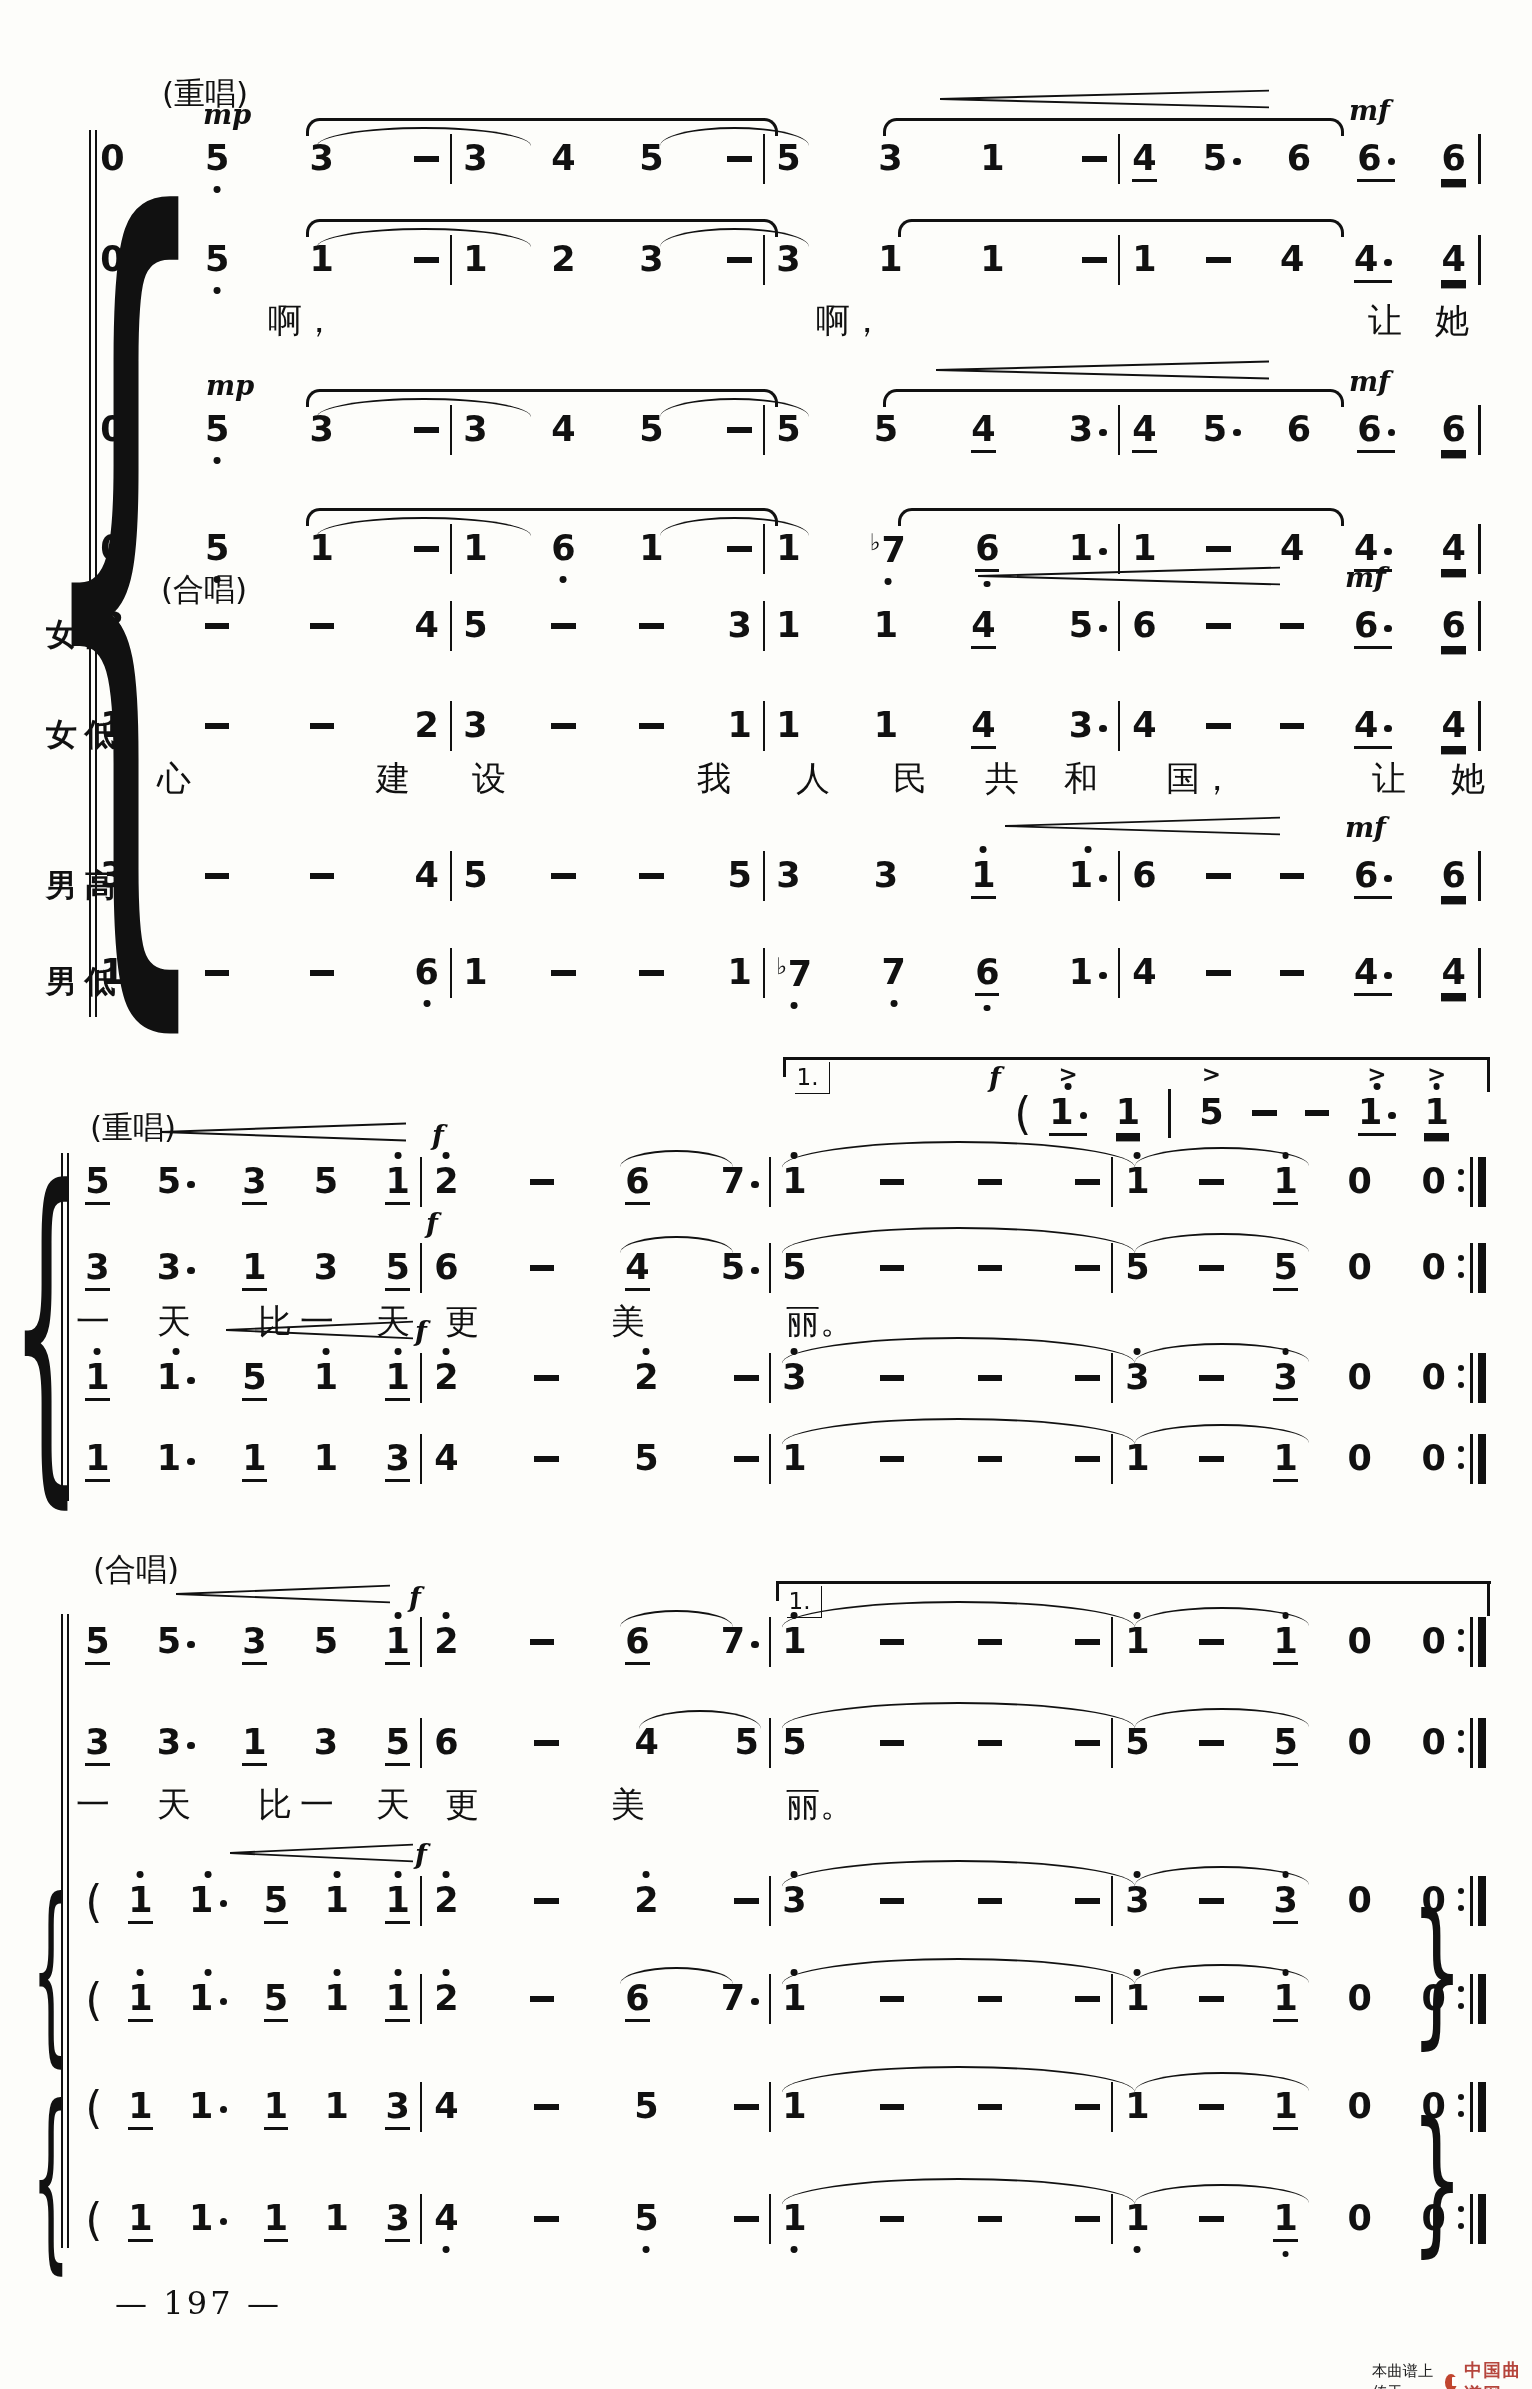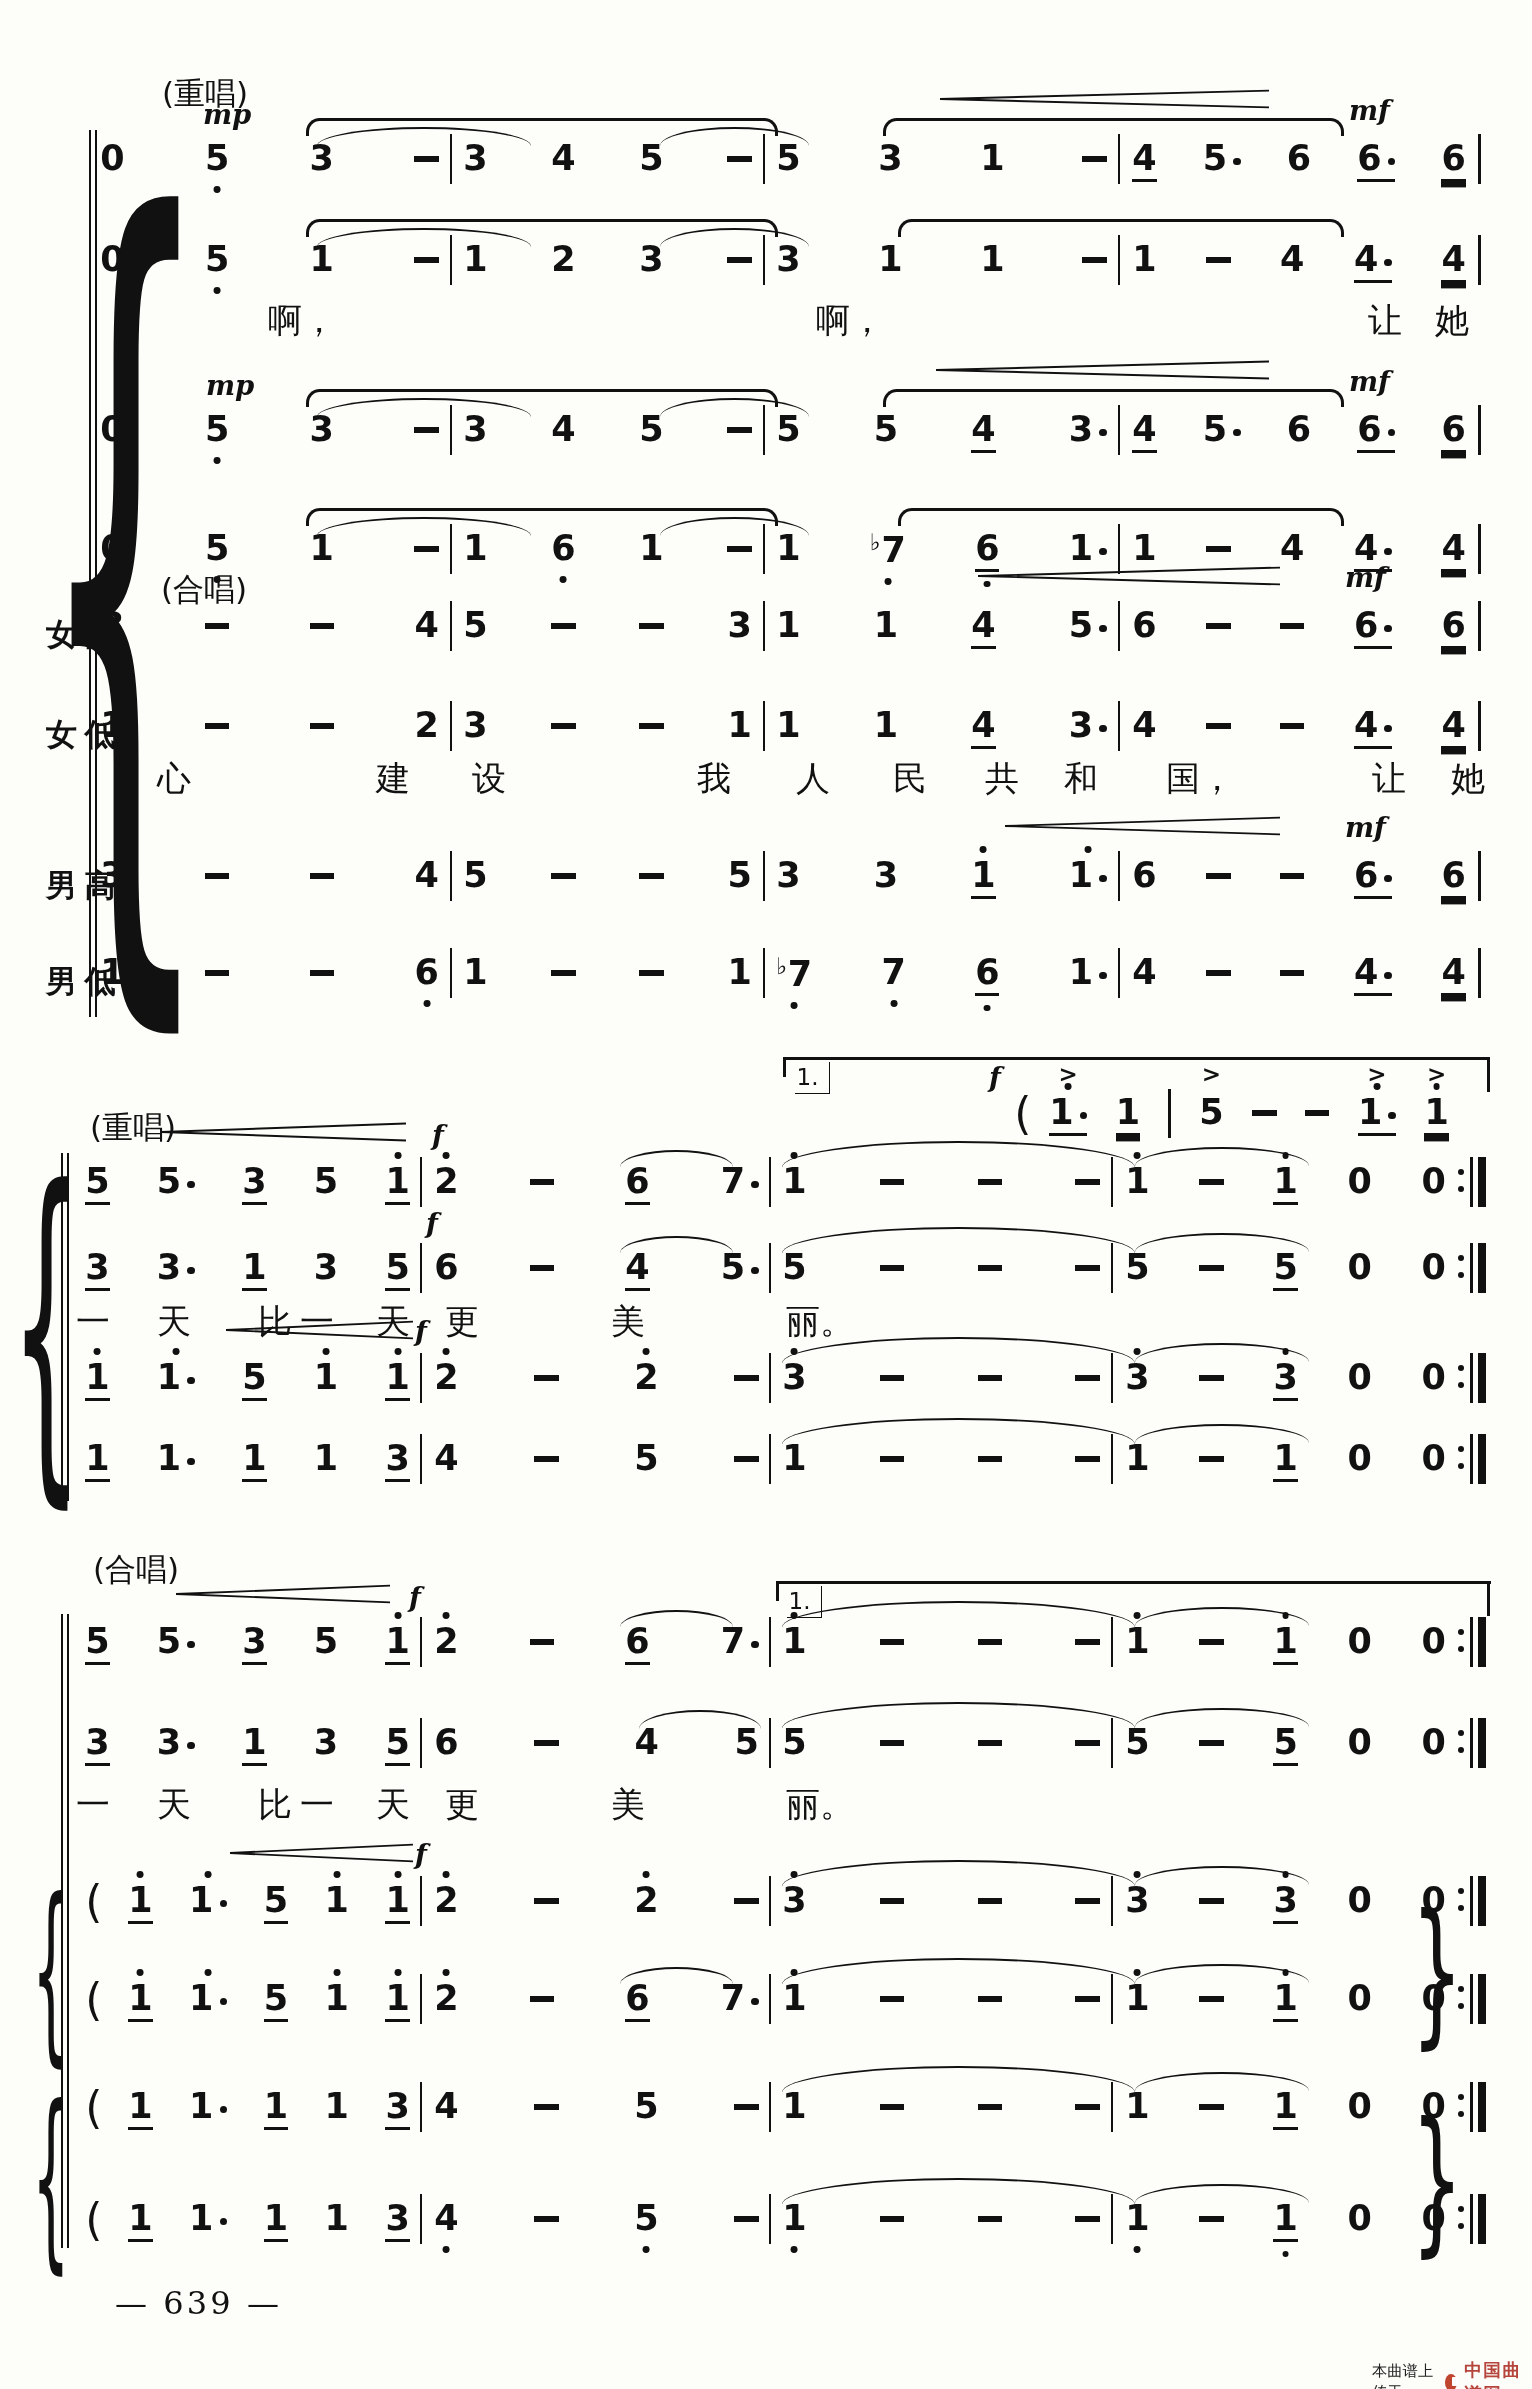--- a/index.html
+++ b/index.html
@@ -829,20 +829,20 @@
       <div class="vline" style="left: 776px; top: 1581px; width: 715px;"></div>
       <div class="vtickR" style="left: 1487px; top: 1581px; height: 35px;"></div>
       <div class="vtickL" style="left: 776px; top: 1581px; height: 20px;"></div>
       <div class="rail" style="left: 61px; top: 1614px; height: 634px;"></div>
       <span class="braceL" style="position: absolute; left: 32px; top: 1874px; font-size: 185px; transform: scale(0.32, 1.05);">{</span>
       <span class="braceL" style="position: absolute; left: 32px; top: 2081px; font-size: 185px; transform: scale(0.32, 1.05);">{</span>
       <span class="braceR" style="position: absolute; left: 1411px; top: 1894px; font-size: 149px; transform: scale(0.55, 1.05);">}</span>
       <span class="braceR" style="position: absolute; left: 1411px; top: 2102px; font-size: 149px; transform: scale(0.55, 1.05);">}</span>
     </div>
 
-  <span class="pageno" style="left:115px;top:2284px">— 639 —</span>
+  <span class="pageno" style="left:115px;top:2284px">— 197 —</span>
   <div class="wm" style="left:1372px;top:2358px">
     <span class="t1">本曲谱上传于</span>
     <span class="logo"></span>
     <span class="t2">中国曲谱网</span>
   </div>
 </div>
 
 
 </body></html>

